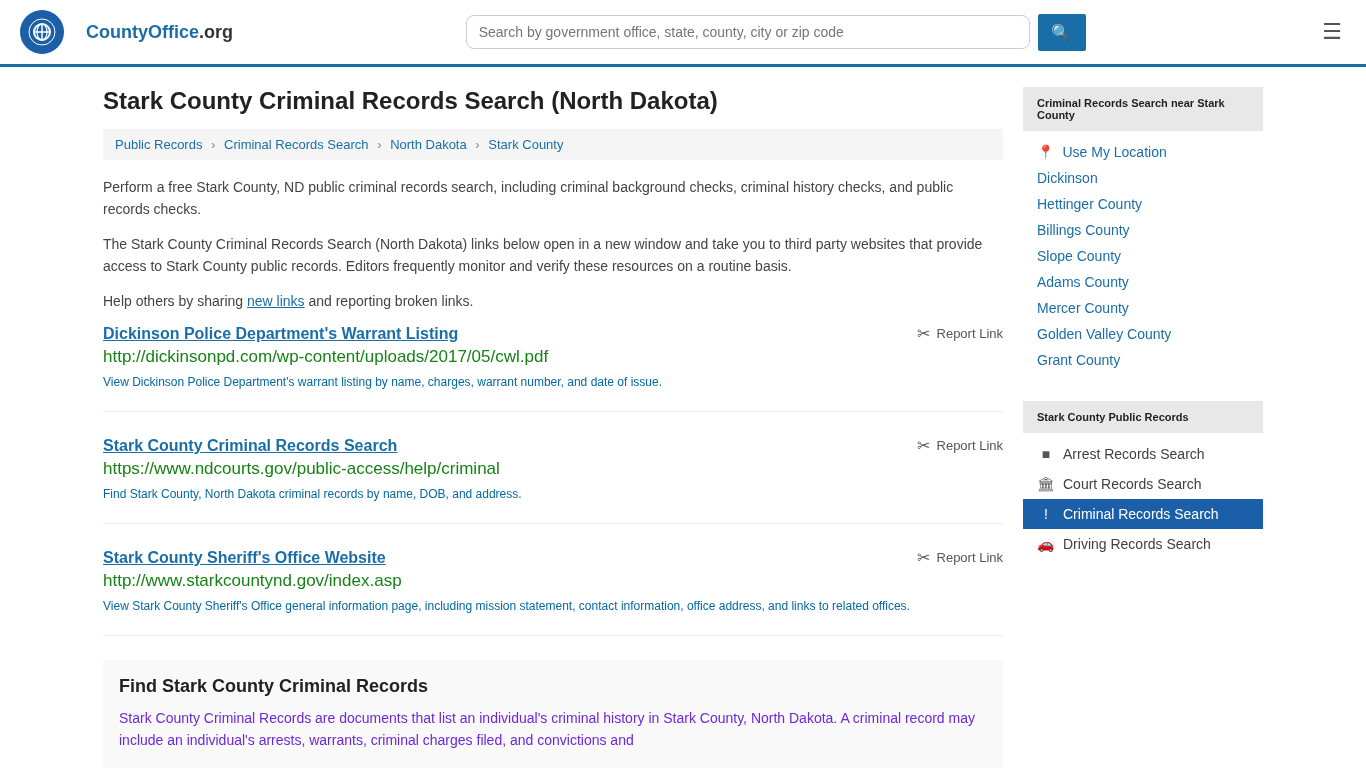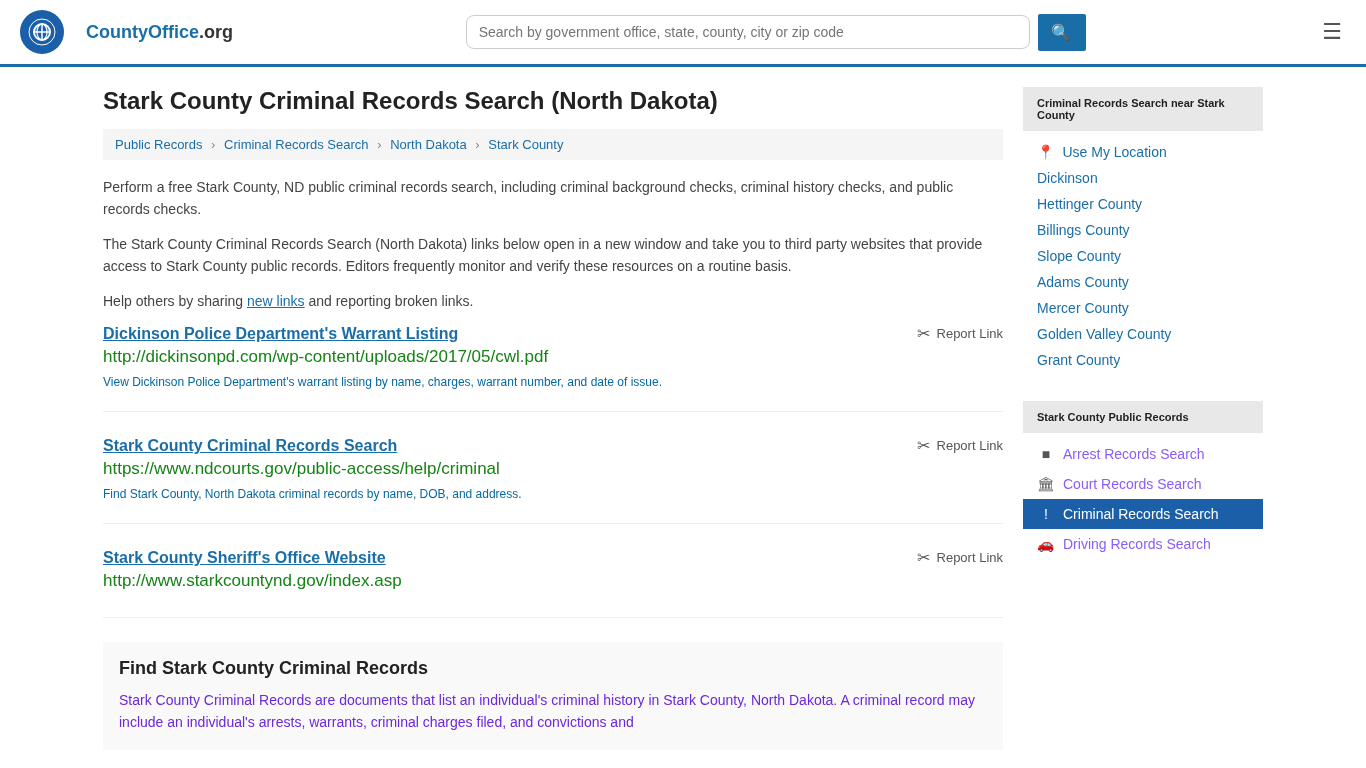--- a/index.html
+++ b/index.html
@@ -203,21 +203,21 @@
 
     
     .pub-records-list { list-style: none; padding: 6px 0; }
     .pub-records-list li {
       padding: 7px 14px;
       font-size: 14px;
       display: flex;
       align-items: center;
       gap: 8px;
     }
-    .pub-records-list li a { color: #8b5cf6; text-decoration: none; }
+    .pub-records-list li a { color: #404040; text-decoration: none; }
     .pub-records-list li.active {
       background: #1a5fa8;
     }
     .pub-records-list li.active a { color: white; }
     .rec-icon {
       font-size: 14px;
       color: #555;
       width: 18px;
       text-align: center;
     }
@@ -298,20 +298,21 @@
 
     <div class="record-entry">
       <div class="record-header">
         <a href="#" class="record-title">Stark County Sheriff's Office Website</a>
         <div class="report-link">
           <span class="report-icon">✂</span>
           <span>Report Link</span>
         </div>
       </div>
       <div class="record-url">http://www.starkcountynd.gov/index.asp</div>
+      <div class="record-desc">View Stark County Sheriff's Office general information page, including mission statement, contact information, office address, and links to related offices.</div>
     </div>
 
     <div class="find-section">
       <h2 class="find-title">Find Stark County Criminal Records</h2>
       <p class="find-desc">Stark County Criminal Records are documents that list an individual's criminal history in Stark County, North Dakota. A criminal record may include an individual's arrests, warrants, criminal charges filed, and convictions and</p>
     </div>
 
   </div>
 
   <aside class="sidebar">

